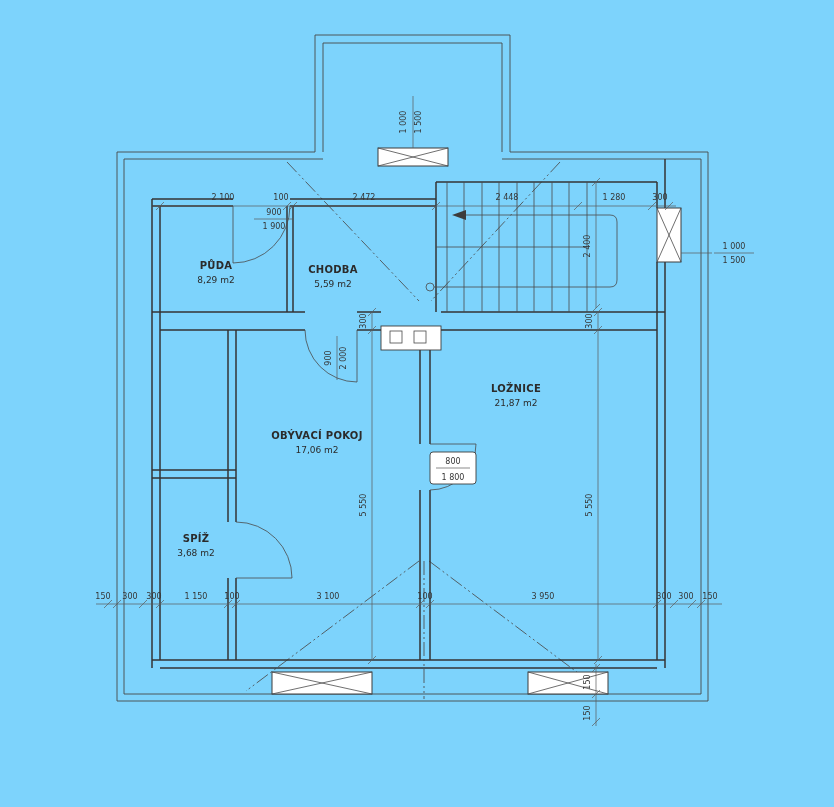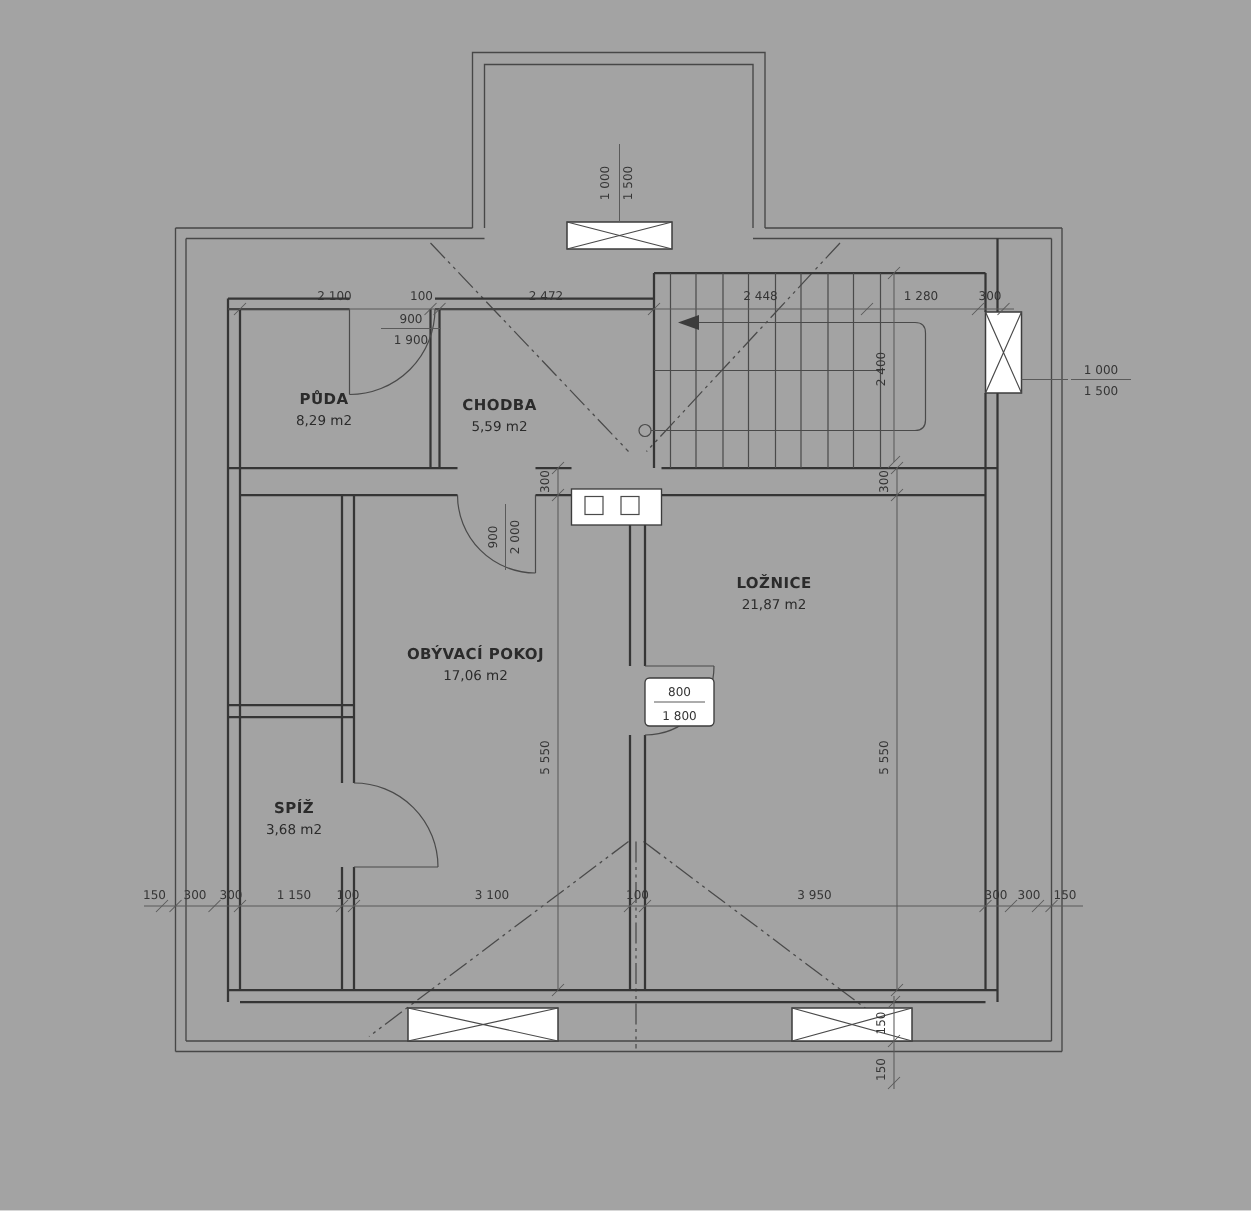--- a/index.html
+++ b/index.html
@@ -1,16 +1,16 @@
 <!DOCTYPE html>
 <html><head>
 <meta charset="utf-8">
 <style>
   html,body{margin:0;padding:0;background:#ffffff;}
-  .stage{position:relative;width:834px;height:807px;background:#a3a3a3;overflow:hidden;
+  .stage{position:relative;width:834px;height:807px;background:#7dd3fc;overflow:hidden;
          font-family:"DejaVu Sans", sans-serif;}
   svg{display:block;}
   svg text{font-family:"DejaVu Sans", sans-serif;fill:#2b2b2b;}
   .room-name{font-size:10px;font-weight:700;text-anchor:middle;letter-spacing:.3px;}
   .room-area{font-size:9px;text-anchor:middle;}
   .dim{font-size:8px;text-anchor:middle;fill:#353535;}
   .eaves{stroke:#474747;stroke-width:0.9;fill:none;}
   .wall{stroke:#353535;stroke-width:1.5;fill:none;}
   .thin{stroke:#4a4a4a;stroke-width:0.8;fill:none;}
   .dimline{stroke:#5a5a5a;stroke-width:0.7;fill:none;}

